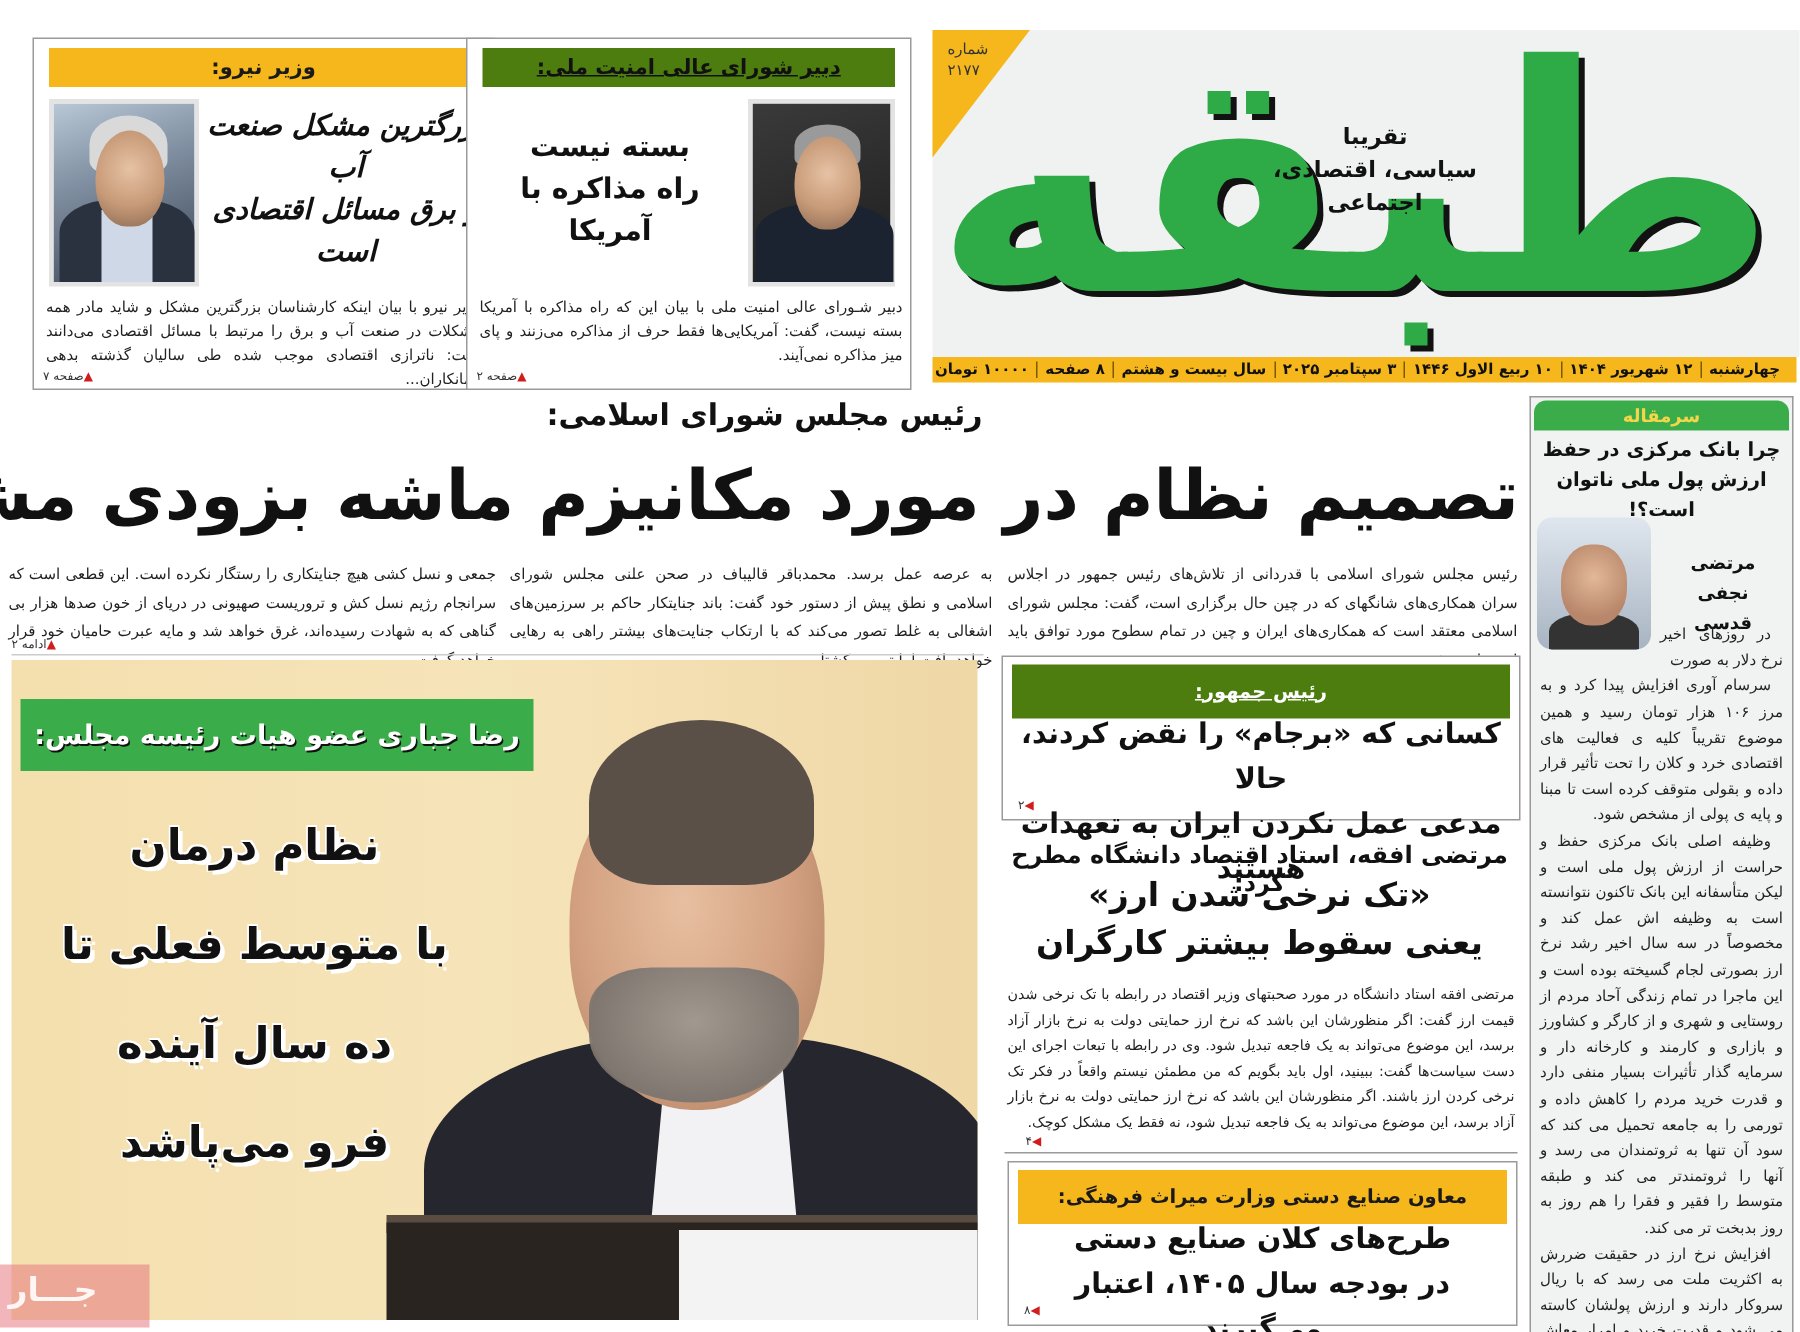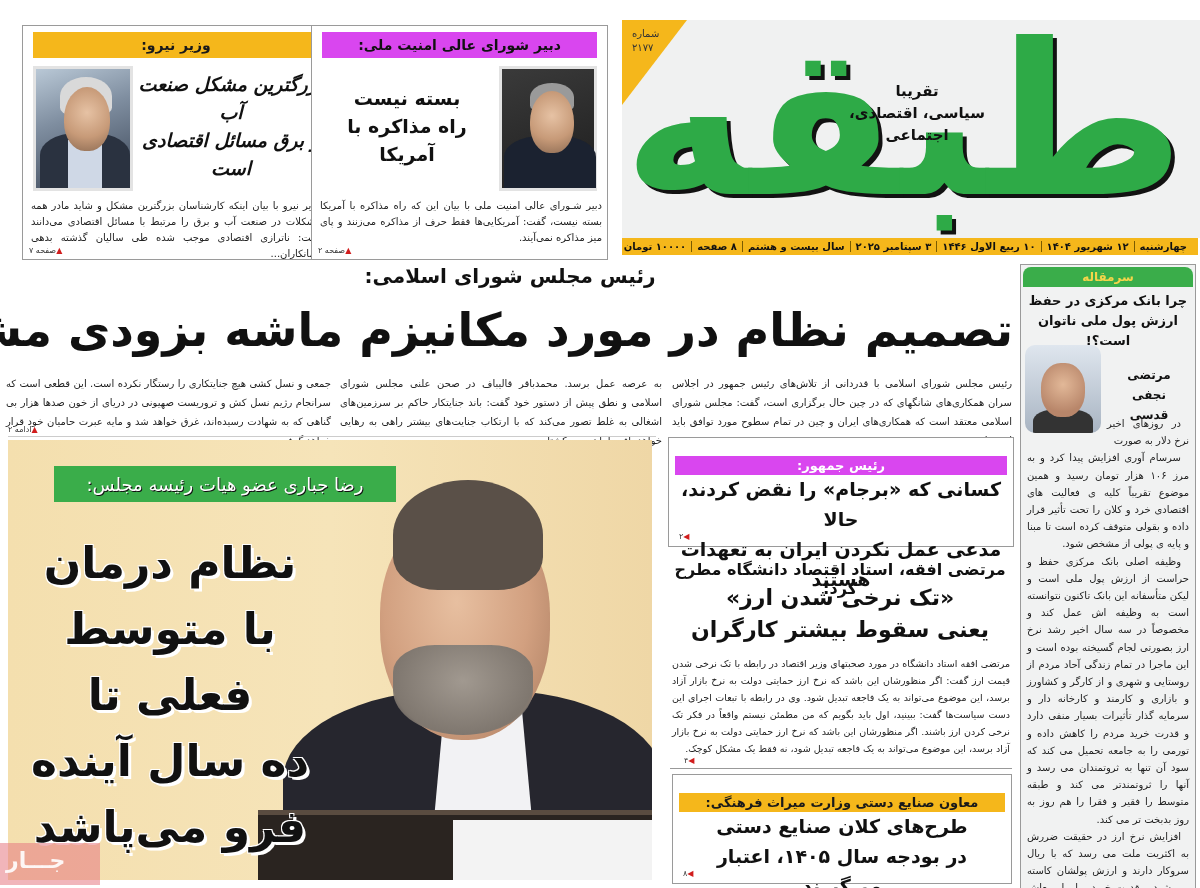--- a/index.html
+++ b/index.html
@@ -4,21 +4,21 @@
 <style>
   * { box-sizing: border-box; margin: 0; padding: 0; }
   html, body { width: 1200px; height: 888px; overflow: hidden; background: #ffffff; }
   body { font-family: "DejaVu Sans", sans-serif; color: #1a1a1a; position: relative; direction: rtl; }
   .rtl { direction: rtl; text-align: right; }
 
   
   .topbox { position: absolute; top: 25px; height: 235px; border: 1px solid #9a9a9a; background: #fff; }
   .kicker-bar { position: absolute; left: 10px; right: 10px; top: 6px; height: 26px; display: flex; align-items: center; justify-content: center; font-weight: bold; font-size: 14px; color: #1a1a1a; }
   .kicker-yellow { background: #f5b71b; }
-  .kicker-green { background: #d946ef; color: #fff; }
+  .kicker-green { background: #4d7c0f; color: #fff; text-decoration: underline; }
   .photo { position: absolute; background: linear-gradient(160deg, #b9c8d6 0%, #7f8ea0 40%, #3a4556 100%); border: 3px solid #e3e3e3; }
   .photo .face { position: absolute; border-radius: 50% 50% 45% 45%; background: radial-gradient(circle at 50% 40%, #e6c2a4 0%, #c79a78 55%, #8b6a52 100%); }
   .photo .hair { position: absolute; border-radius: 50% 50% 20% 20%; background: #d9d9d9; }
   .photo .suit { position: absolute; bottom: 0; background: #2a3240; border-radius: 40% 40% 0 0; }
   .photo .shirt { position: absolute; bottom: 0; background: #cfd8e6; }
   .box-headline { position: absolute; font-weight: bold; font-size: 19px; line-height: 28px; text-align: center; color: #111; }
   .box-body { position: absolute; font-size: 10px; line-height: 16px; color: #222; text-align: justify; }
   .pageref { position: absolute; font-size: 8px; color: #333; }
   .pageref .tri { color: #d11d1d; font-size: 8px; }
 
@@ -35,37 +35,37 @@
   .dateline span { padding: 0 5px; border-left: 1px solid #7a5b00; white-space: nowrap; }
   .dateline span:last-child { border-left: none; }
 
   
   .lead-kicker { position: absolute; left: 300px; top: 264px; width: 420px; text-align: center; font-weight: bold; font-size: 20px; color: #111; }
   .lead-headline { position: absolute; left: 5px; top: 294px; width: 1008px; text-align: center; font-weight: 900; font-size: 46px; line-height: 72px; color: #111; letter-spacing: -1px; white-space: nowrap; }
   .lead-col { position: absolute; top: 374px; width: 328px; font-size: 10px; line-height: 19px; color: #222; text-align: justify; }
 
   
   .feature { position: absolute; left: 8px; top: 440px; width: 644px; height: 440px; background: linear-gradient(90deg, #f4dfae 0%, #f6e4b9 50%, #efd7a6 100%); overflow: hidden; }
-  .feature-kicker { position: absolute; left: 6px; top: 26px; width: 342px; height: 36px; background: #3aad4a; color: #fff; font-weight: normal; font-size: 18px; display: flex; align-items: center; justify-content: center; text-shadow: 1px 1px 0 #111; margin-left: 40px; }
-  .feature-headline { position: absolute; left: 12px; top: 90px; width: 300px; font-weight: 900; font-size: 44px; line-height: 66px; color: #111; text-align: center; text-shadow: 3px 3px 0 #fff, -1px -1px 0 #fff, 1px -1px 0 #fff, -1px 1px 0 #fff; }
+  .feature-kicker { position: absolute; left: 6px; top: 26px; width: 342px; height: 48px; background: #3aad4a; color: #fff; font-weight: bold; font-size: 18px; display: flex; align-items: center; justify-content: center; text-shadow: 1px 1px 0 #111; }
+  .feature-headline { position: absolute; left: 12px; top: 90px; width: 300px; font-weight: 900; font-size: 29px; line-height: 66px; color: #111; text-align: center; text-shadow: 3px 3px 0 #fff, -1px -1px 0 #fff, 1px -1px 0 #fff, -1px 1px 0 #fff; }
   .person { position: absolute; }
   .person-hair { left: 385px; top: 40px; width: 150px; height: 110px; border-radius: 50% 50% 30% 30%; background: #5a5048; }
   .person-face { left: 372px; top: 70px; width: 170px; height: 230px; border-radius: 45% 45% 48% 48%; background: radial-gradient(ellipse at 45% 40%, #e7bfa0 0%, #d2a080 55%, #a77a5e 100%); }
   .person-beard { left: 385px; top: 205px; width: 140px; height: 90px; border-radius: 30% 30% 50% 50%; background: radial-gradient(ellipse at 50% 40%, #a19990 0%, #7f776f 70%, rgba(127,119,111,0) 100%); }
   .person-suit { left: 275px; top: 250px; width: 380px; height: 200px; border-radius: 45% 45% 0 0; background: #26262e; }
   .person-shirt { left: 420px; top: 265px; width: 110px; height: 180px; background: #f2f2f4; clip-path: polygon(15% 0, 85% 0, 100% 100%, 0 100%); }
   .desk { left: 250px; top: 375px; width: 394px; height: 70px; background: #2a2420; }
   .desk-top { left: 250px; top: 370px; width: 394px; height: 12px; background: #5a4c40; }
   .paper-stack { left: 445px; top: 380px; width: 200px; height: 60px; background: #f3f3f3; }
   .watermark { position: absolute; left: 0; top: 843px; width: 100px; height: 42px; background: rgba(230, 120, 130, 0.55); }
   .watermark-text { position: absolute; left: 6px; top: 848px; font-size: 22px; font-weight: bold; color: rgba(255,255,255,0.9); direction: rtl; }
 
   
   .midbox { position: absolute; border: 1px solid #9a9a9a; background: #fff; }
-  .midbox .kicker-bar { left: 6px; right: 6px; top: 18px; height: 19px; font-size: 13px; }
+  .midbox .kicker-bar { left: 6px; right: 6px; top: 5px; height: 36px; font-size: 13px; }
   .mid-headline { position: absolute; left: 6px; right: 6px; text-align: center; font-weight: 900; font-size: 19px; line-height: 30px; color: #111; }
   .mid-kicker-plain { position: absolute; left: 670px; top: 560px; width: 340px; text-align: center; font-weight: bold; font-size: 16px; color: #111; }
   .mid-headline2 { position: absolute; left: 670px; top: 582px; width: 340px; text-align: center; font-weight: 900; font-size: 22px; line-height: 32px; color: #111; }
   .mid-body { position: absolute; left: 672px; top: 655px; width: 338px; font-size: 9.5px; line-height: 17px; color: #222; text-align: justify; }
   .hr { position: absolute; height: 1px; background: #999; }
 
   
   .editorial { position: absolute; left: 1020px; top: 264px; width: 176px; height: 624px; border: 1px solid #9a9a9a; border-bottom: none; background: #f1f2f2; padding-left: 12px; }
   .ed-kicker { position: absolute; left: 2px; right: 2px; top: 2px; height: 20px; background: #3aad4a; color: #f5d54a; font-weight: bold; font-size: 12px; display: flex; align-items: center; justify-content: center; border-radius: 8px 8px 0 0; }
   .ed-title { position: absolute; left: 4px; right: 4px; top: 26px; text-align: center; font-weight: 900; font-size: 13px; line-height: 20px; color: #111; }

